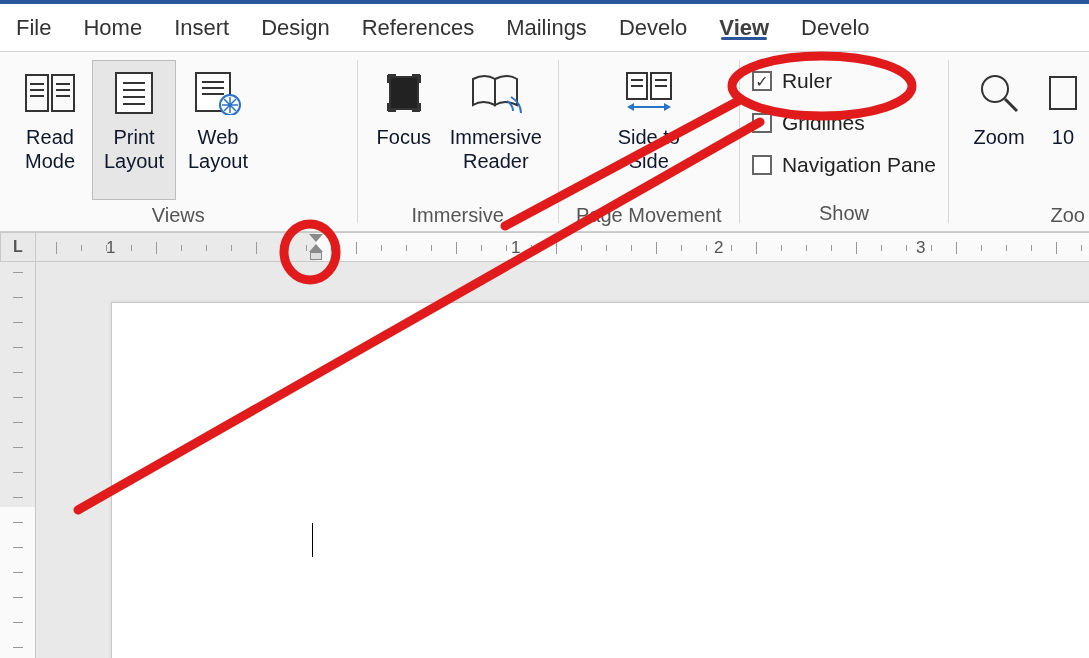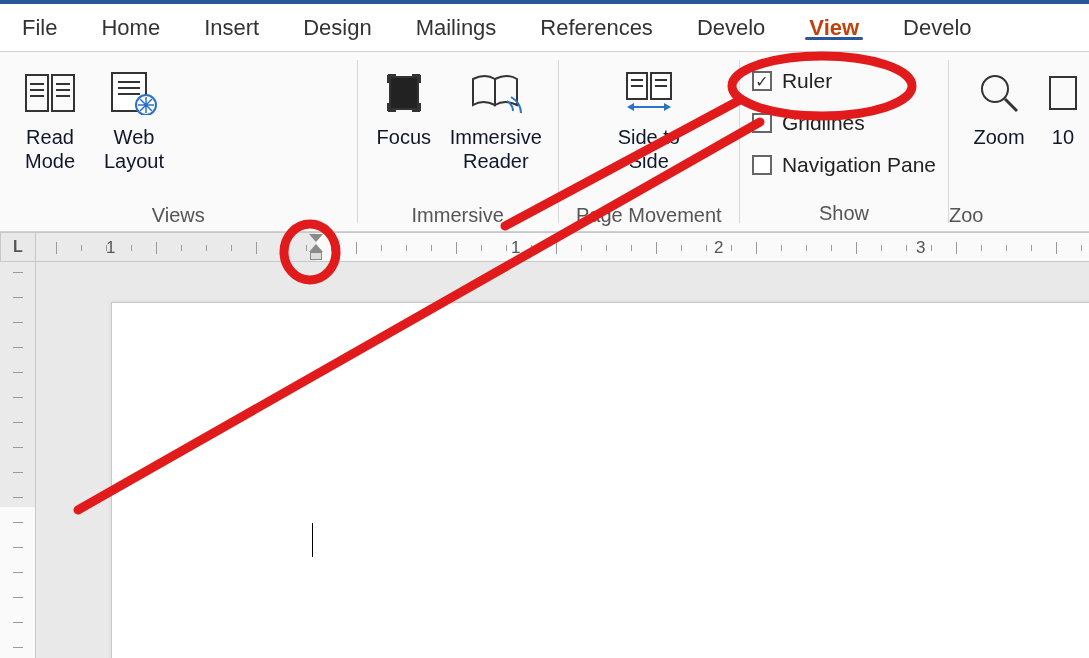--- a/index.html
+++ b/index.html
@@ -1,22 +1,22 @@
 <!DOCTYPE html>
 <html><head>
 <meta charset="utf-8">
 <style>
   * { box-sizing: border-box; margin: 0; padding: 0; font-family: "Segoe UI", Arial, sans-serif; }
   html, body { width: 1089px; height: 658px; overflow: hidden; background: #fff; }
   .app { width: 1089px; height: 658px; display: flex; flex-direction: column; background: #fff; }
   .titlebar-line { height: 4px; background: #2b579a; }
   
   .tabs { display: flex; align-items: center; height: 48px; border-bottom: 1px solid #d0d0d0; }
-  .tab { padding: 0 22px; height: 32px; display: flex; align-items: center; font-size: 22px; color: #333; cursor: pointer; position: relative; }
-  .tab[data-active="true"] { color: #c2410c; font-weight: 600; }
+  .tab { padding: 0 16px; height: 32px; display: flex; align-items: center; font-size: 22px; color: #333; cursor: pointer; position: relative; }
+  .tab[data-active="true"] { color: #404040; font-weight: 600; }
   .tab-underline { display:none; }
   .tab[data-active="true"] .tab-underline {
     display:block; position:absolute; left:18px; right:18px; bottom:4px;
     height:3px; background:#2b579a; border-radius:2px;
   }
   
   .ribbon { display: flex; height: 180px; border-bottom: 1px solid #d0d0d0; background: #fafafa; }
   .group { display:flex; flex-direction:column; height:100%; }
   .group-body { display:flex; align-items:flex-start; padding:8px 8px 0 8px; flex:1; }
   .group-title { text-align:center; font-size:20px; color:#555; padding:4px 0 6px 0; }
@@ -70,24 +70,24 @@
     <div class="tab">
         <span>Home</span>
       </div>
     <div class="tab">
         <span>Insert</span>
       </div>
     <div class="tab">
         <span>Design</span>
       </div>
     <div class="tab">
+        <span>References</span>
+      </div>
+    <div class="tab">
         <span>Mailings</span>
-      </div>
-    <div class="tab">
-        <span>References</span>
       </div>
     <div class="tab">
         <span>Develo</span>
       </div>
     <div class="tab" data-active="true">
       <span>View</span>
       <span class="tab-underline"></span>
     </div>
     <div class="tab">
         <span>Develo</span>
@@ -105,20 +105,32 @@
                 <rect x="27" y="1" width="22" height="36" fill="none" stroke="#333" stroke-width="2"></rect>
                 <line x1="5" y1="10" x2="19" y2="10" stroke="#333" stroke-width="2"></line>
                 <line x1="5" y1="16" x2="19" y2="16" stroke="#333" stroke-width="2"></line>
                 <line x1="5" y1="22" x2="19" y2="22" stroke="#333" stroke-width="2"></line>
                 <line x1="31" y1="10" x2="45" y2="10" stroke="#333" stroke-width="2"></line>
                 <line x1="31" y1="16" x2="45" y2="16" stroke="#333" stroke-width="2"></line>
                 <line x1="31" y1="22" x2="45" y2="22" stroke="#333" stroke-width="2"></line>
               </svg>
           </span>
           <span>Read Mode</span>
+        </div>
+        <div class="bigbtn active">
+          <span class="ico">
+            <svg width="40" height="44">
+                <rect x="2" y="2" width="36" height="40" fill="#fff" stroke="#333" stroke-width="2"></rect>
+                <line x1="9" y1="12" x2="31" y2="12" stroke="#333" stroke-width="2"></line>
+                <line x1="9" y1="19" x2="31" y2="19" stroke="#333" stroke-width="2"></line>
+                <line x1="9" y1="26" x2="31" y2="26" stroke="#333" stroke-width="2"></line>
+                <line x1="9" y1="33" x2="31" y2="33" stroke="#333" stroke-width="2"></line>
+              </svg>
+          </span>
+          <span>Print Layout</span>
         </div>
         <div class="bigbtn">
           <span class="ico">
             <svg width="48" height="44">
                 <rect x="2" y="2" width="34" height="38" fill="#fff" stroke="#333" stroke-width="2"></rect>
                 <line x1="8" y1="11" x2="30" y2="11" stroke="#333" stroke-width="2"></line>
                 <line x1="8" y1="17" x2="30" y2="17" stroke="#333" stroke-width="2"></line>
                 <line x1="8" y1="23" x2="30" y2="23" stroke="#333" stroke-width="2"></line>
                 <circle cx="36" cy="34" r="10" fill="#fff" stroke="#2b72c9" stroke-width="2"></circle>
                 <path d="M28 34 h16 M36 26 v16 M30 28 q6 6 12 12 M42 28 q-6 6 -12 12" stroke="#2b72c9" stroke-width="1.5" fill="none"></path>
@@ -213,21 +225,21 @@
         </div>
         <div class="bigbtn" style="width:40px; align-items:center; padding-left:4px">
           <span class="ico">
              <svg width="30" height="44">
                 <rect x="2" y="6" width="26" height="32" fill="none" stroke="#333" stroke-width="2"></rect>
               </svg>
           </span>
           <span>10</span>
         </div>
       </div>
-      <div class="group-title" style="text-align:left; padding-right:4px">Zoo</div>
+      <div class="group-title" style="text-align:right; padding-right:4px">Zoo</div>
     </div>
   </div>
 
   <div class="ruler-row">
     <div class="corner">L</div>
     <div class="h-ruler">
       <div class="white"></div>
 
       <span class="num" style="left:70px">1</span>
       <span class="num" style="left:475px">1</span>

